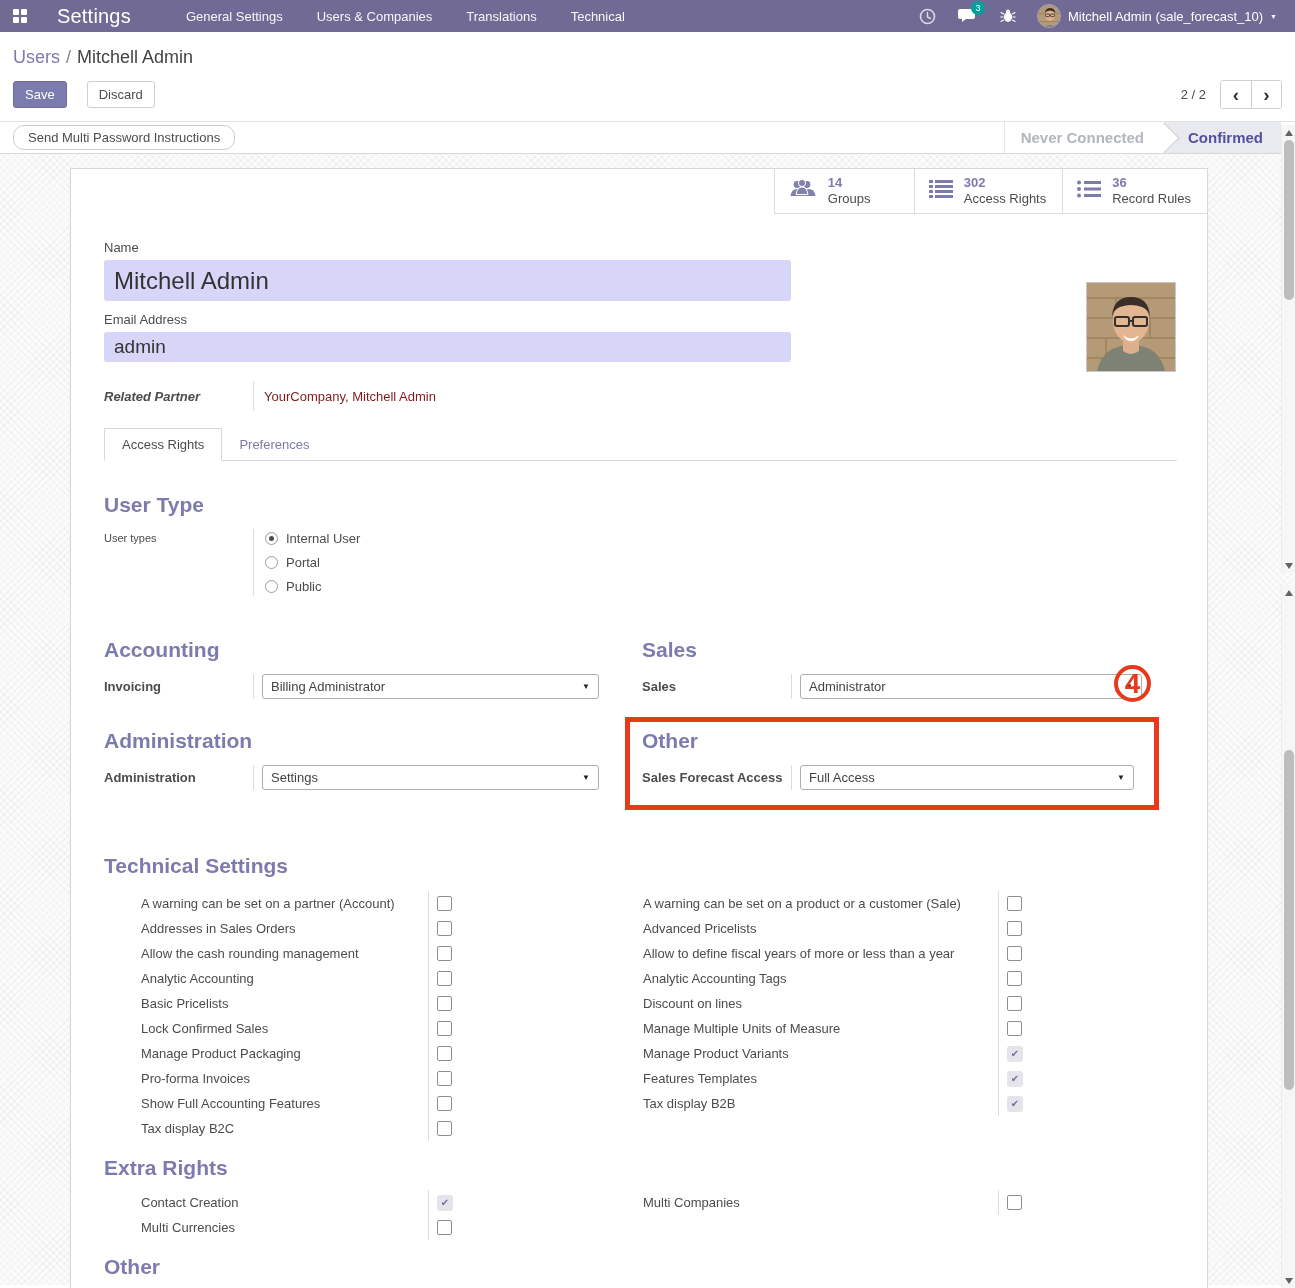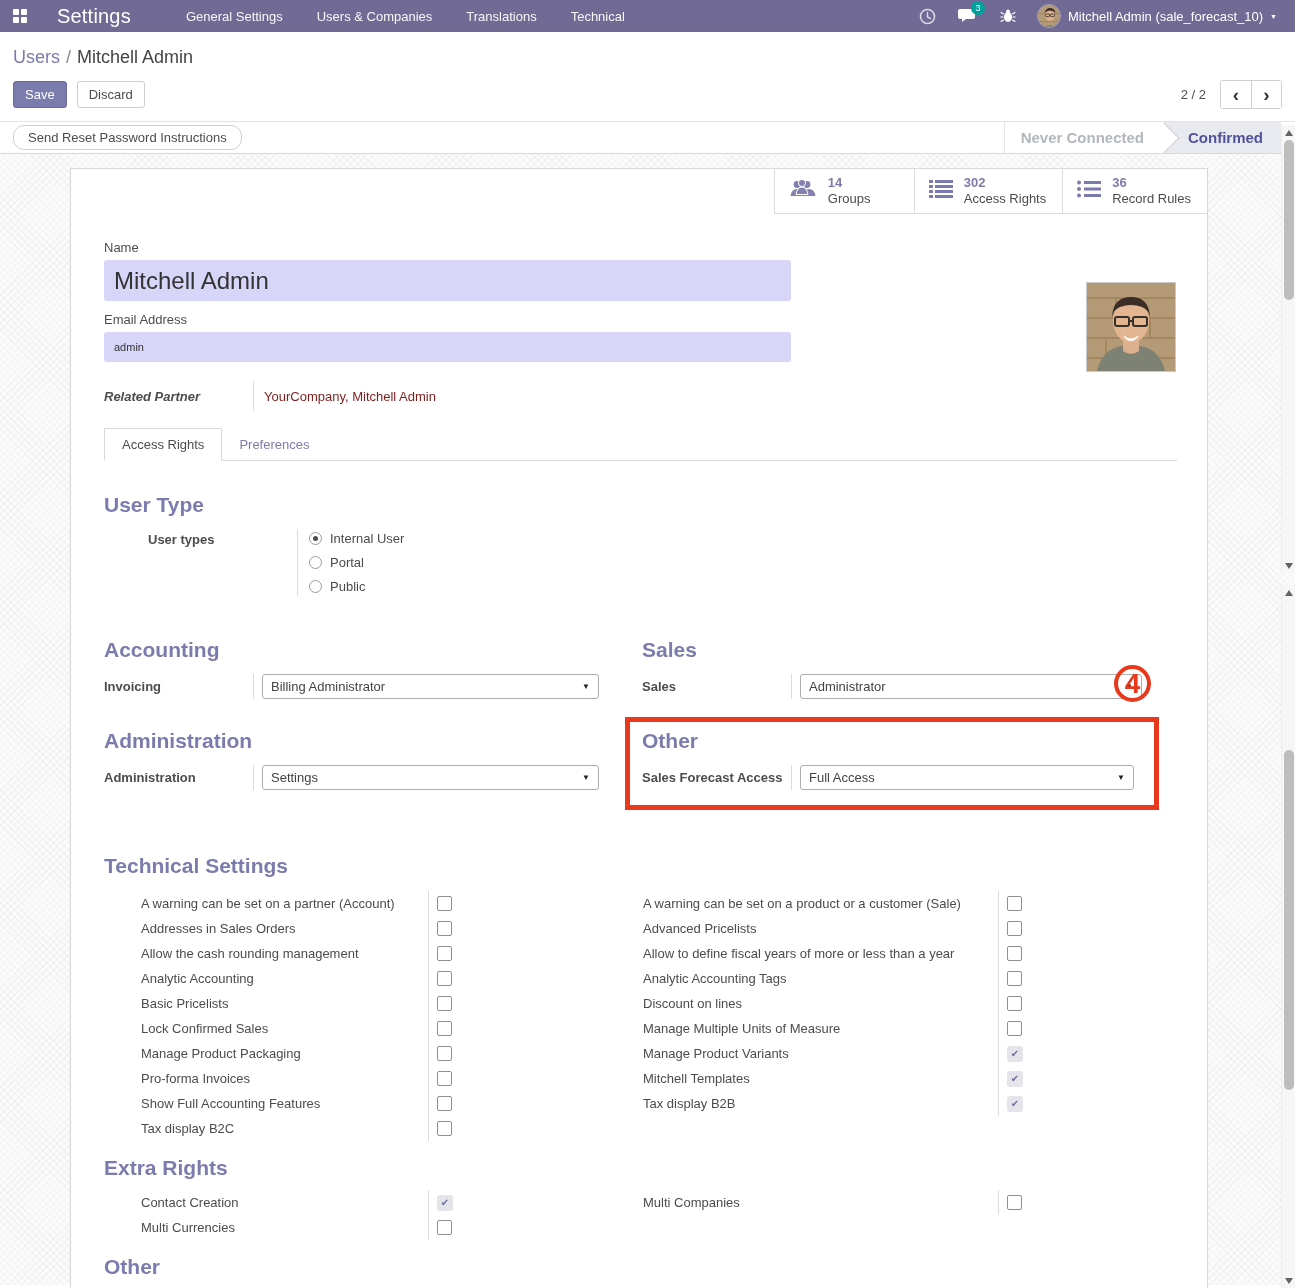--- a/index.html
+++ b/index.html
@@ -22,21 +22,21 @@
   .caret-down { font-size:7px; line-height:1; }
 
   
   .breadcrumb-row { padding:15px 13px 4px 13px; font-size:18px; }
   .breadcrumb-row .bc-link { color:#7c7bad; cursor:pointer; text-decoration:none; }
   .breadcrumb-row .bc-sep { color:#888; margin:0 6px; }
   .breadcrumb-row .bc-current { color:#444; }
   .buttons-row { display:flex; align-items:center; padding:8px 13px 12px 13px; }
   .btn { font-size:13px; border-radius:3px; padding:5px 11px; cursor:pointer; border:1px solid transparent; }
   .btn-primary { background:#7c7bad; border-color:#6b6a9b; color:#fff; }
-  .btn-default { background:#fff; border-color:#cfcfcf; color:#4c4c4c; margin-left:10px; }
+  .btn-default { background:#fff; border-color:#cfcfcf; color:#4c4c4c; margin-left:20px; }
   .pager { margin-left:auto; display:flex; align-items:center; }
   .pager-count { font-size:13px; color:#4c4c4c; margin-right:14px; }
   .pager-btns { display:flex; border:1px solid #cfcfcf; border-radius:3px; overflow:hidden; }
   .pager-btn { width:30px; height:27px; background:#fff; display:flex; align-items:center; justify-content:center;
     font-size:19px; font-weight:bold; color:#333; cursor:pointer; }
   .pager-btn + .pager-btn { border-left:1px solid #cfcfcf; }
 
   
   .status-row { height:33px; border-top:1px solid #e2e2e2; border-bottom:1px solid #d8d8d8;
     display:flex; align-items:stretch; padding-right:14px; background:#fff; }
@@ -66,40 +66,40 @@
   .stat-icon { margin-right:11px; flex:none; }
   .stat-texts { display:flex; flex-direction:column; line-height:1.25; }
   .stat-value { color:#7c7bad; font-size:13px; font-weight:bold; }
   .stat-label { color:#4c4c4c; font-size:13px; }
 
   .sheet-main { position:relative; padding:26px 30px 40px 33px; }
 
   .field-label { font-size:13px; font-weight:normal; color:#4c4c4c; margin-bottom:5px; }
   .input { background:#d7d5f8; border:none; border-radius:3px; color:#333; width:687px; display:flex; align-items:center; }
   .input-name { height:41px; font-size:24px; padding:0 10px; margin-bottom:11px; }
-  .input-email { height:30px; font-size:11px; padding:0 10px; }
+  .input-email { height:30px; font-size:19px; padding:0 10px; }
 
   .avatar-box { position:absolute; top:68px; right:31px; width:90px; height:90px; border:1px solid #c8c8c8; background:#fff; overflow:hidden; }
 
   .rp-row { display:flex; align-items:center; height:30px; margin-top:19px; }
   .rp-label { width:149px; font-size:13px; font-weight:bold;font-style:italic; }
   .rp-cell { border-left:1px solid #dcdcdc; align-self:stretch; display:flex; align-items:center; padding-left:10px; }
   .rp-value { color:#7f1d1d; font-size:13px; cursor:pointer; }
 
   
   .tabs { display:flex; margin-top:17px; border-bottom:1px solid #d8d8d8; align-items:flex-end; }
   .tab { font-size:13px; padding:8px 17px; cursor:pointer; }
   .tab-active { border:1px solid #d8d8d8; border-bottom:1px solid #fff; margin-bottom:-1px; background:#fff; color:#4c4c4c; border-radius:1px 1px 0 0; }
   .tab-link { color:#7c7bad; }
 
   .o-heading { color:#7c7bad; font-size:21px; font-weight:bold; }
 
   
   .ut-row { display:flex; margin-top:12px; }
-  .ut-label { width:149px; font-size:13px; font-weight:bold; padding-top:3px;margin-left:44px; }
+  .ut-label { width:149px; font-size:11px; font-weight:normal; padding-top:3px; }
   .ut-cell { border-left:1px solid #dcdcdc; padding-left:11px; display:flex; flex-direction:column; gap:9px; padding-top:2px; padding-bottom:2px; }
   .radio-row { display:flex; align-items:center; gap:8px; font-size:13px; cursor:pointer; }
   .radio { width:13px; height:13px; border:1px solid #9b9b9b; border-radius:50%; background:#fff; position:relative; flex:none; }
   .radio.selected::after { content:""; position:absolute; left:3px; top:3px; width:5px; height:5px; border-radius:50%; background:#4c4c4c; }
 
   
   .group-grid { display:grid; grid-template-columns:507px 512px; column-gap:31px; margin-top:42px; }
   .group-grid2 { margin-top:30px; }
   .group-cell .o-heading { margin-bottom:12px; }
   .field-row { display:flex; }
@@ -213,21 +213,21 @@
           <span>‹</span>
         </span>
       <span class="pager-btn">
           <span>›</span>
         </span>
     </span>
   </div>
 </div>
 
 <div class="status-row">
-  <button class="reset-btn">Send Reset Password Instructions</button>
+  <button class="reset-btn">Send Multi Password Instructions</button>
   <div class="statusbar">
     <div class="sb-item sb-inactive">
       <span>Never Connected</span>
       <span class="sb-arrow"></span>
     </div>
     <div class="sb-item sb-active">
       <span>Confirmed</span>
     </div>
   </div>
 </div>
@@ -531,21 +531,21 @@
           <div class="cb-row">
             <span class="cb-label">Manage Product Variants</span>
               <span class="cb-sep"></span>
             <span class="cb-box-wrap">
                 <span class="checkbox checked">
                   <span class="ck">✔</span>
                 </span>
               </span>
           </div>
           <div class="cb-row">
-            <span class="cb-label">Mitchell Templates</span>
+            <span class="cb-label">Features Templates</span>
               <span class="cb-sep"></span>
             <span class="cb-box-wrap">
                 <span class="checkbox checked">
                   <span class="ck">✔</span>
                 </span>
               </span>
           </div>
           <div class="cb-row">
             <span class="cb-label">Tax display B2B</span>
               <span class="cb-sep"></span>

